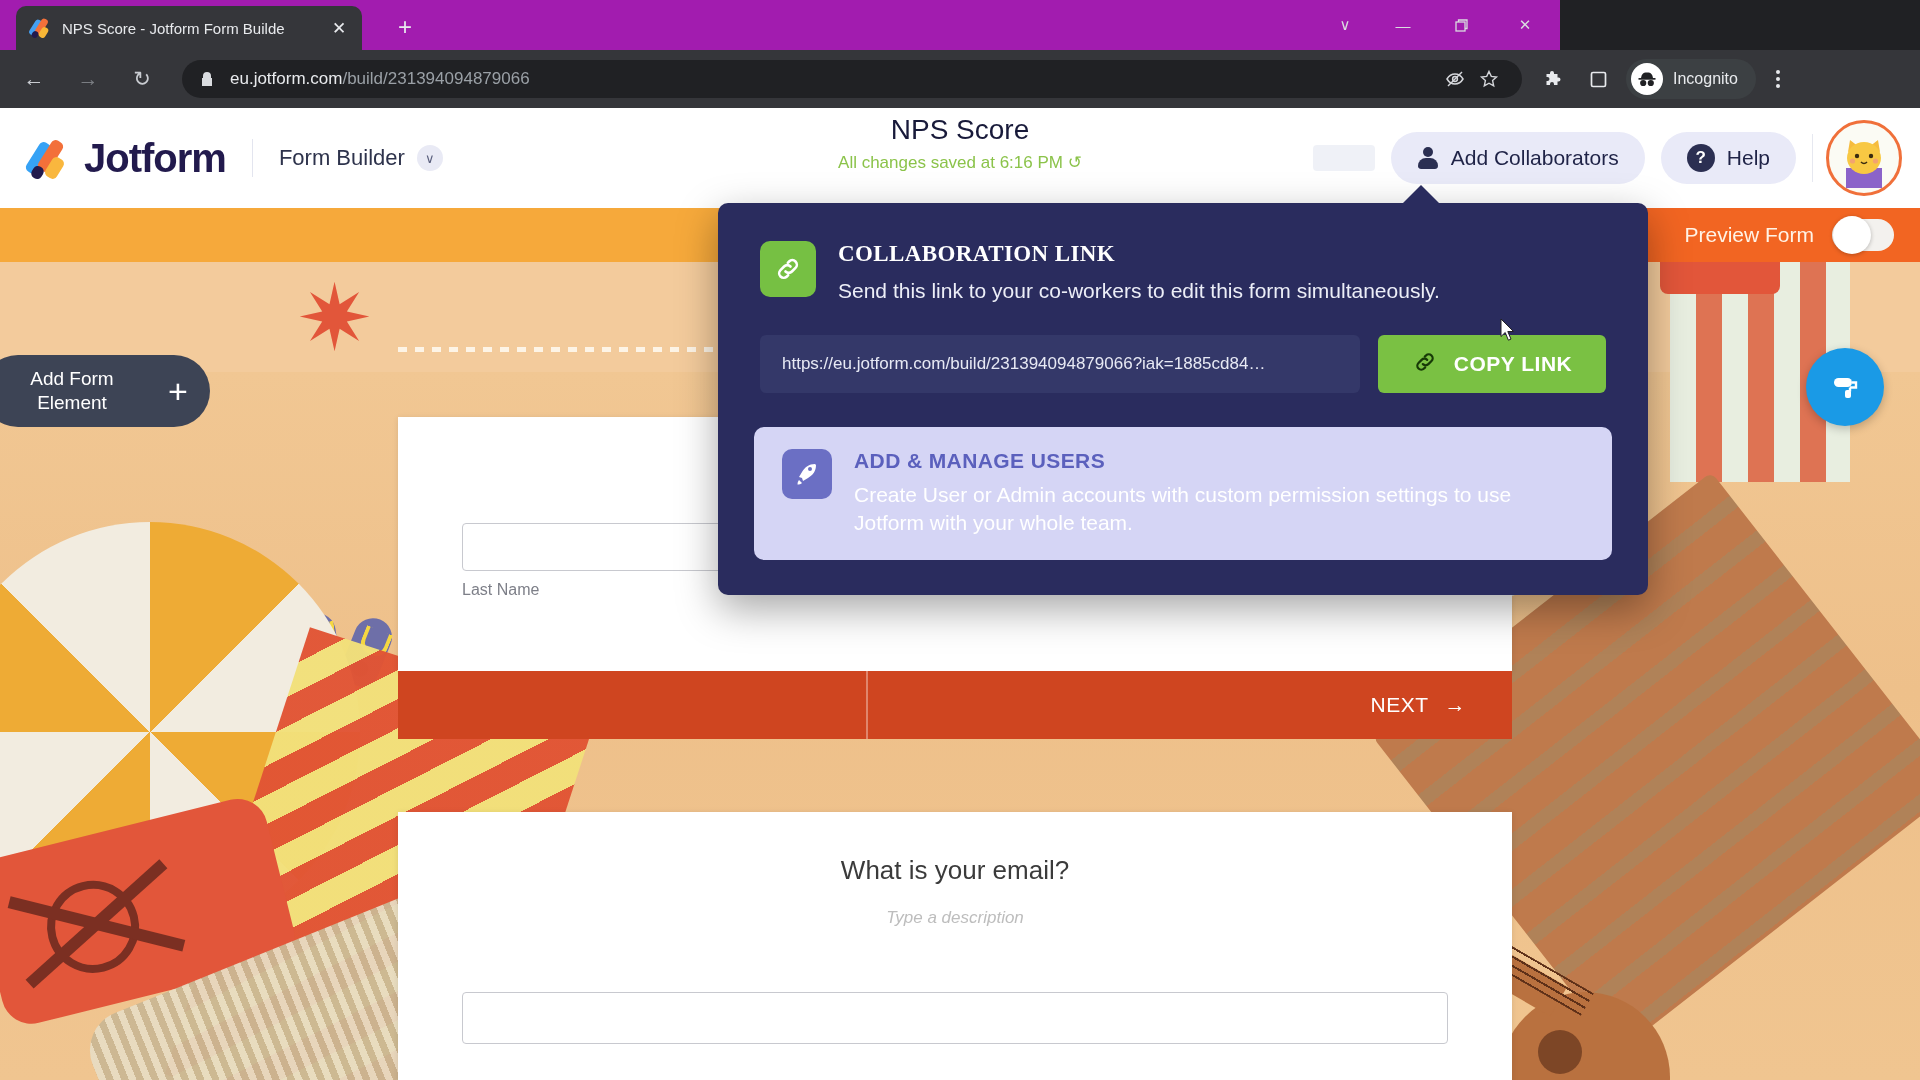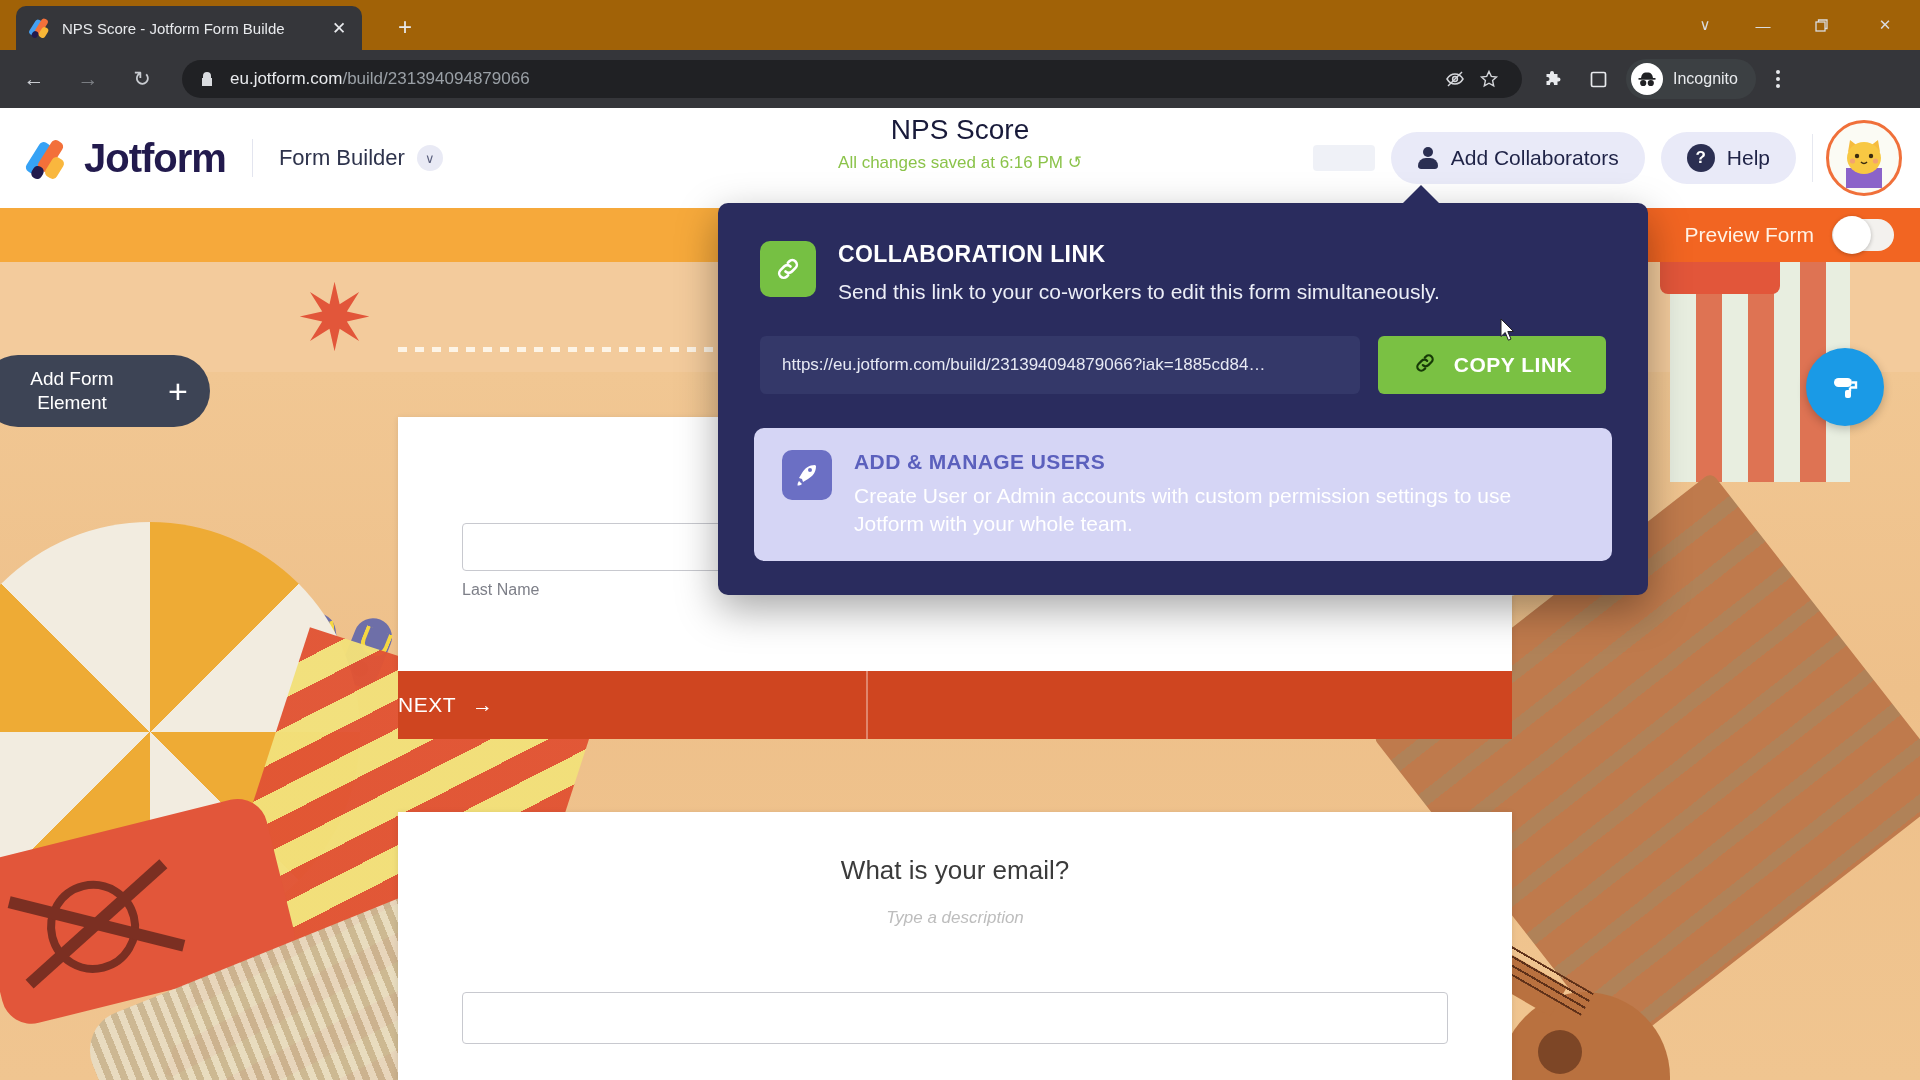--- a/index.html
+++ b/index.html
@@ -5,22 +5,22 @@
   * { box-sizing: border-box; margin: 0; padding: 0; }
   html, body {
     width: 1920px; height: 1080px;
     overflow: hidden;
     font-family: "Liberation Sans", sans-serif;
     background: #202124;
   }
 
   
   .browser-tabstrip {
-    position: absolute; left: 0; top: 0; width: 1920px; height: 50px;
-    background: #a16207;
+    position: absolute; left: 0; top: 0; width: 1560px; height: 50px;
+    background: #a21caf;
   }
   .tab {
     position: absolute; left: 16px; top: 6px; width: 346px; height: 44px;
     background: #35363a; border-radius: 10px 10px 0 0;
     display: flex; align-items: center; padding: 0 10px 0 14px;
   }
   .tab-favicon {
     width: 20px; height: 20px; flex: 0 0 20px; position: relative; margin-right: 12px;
   }
   .tab-favicon i {
@@ -207,21 +207,21 @@
   .card.name-card { position:absolute; left:0; top: 155px; height: 254px; }
   .field-row { display:flex; position:absolute; left: 64px; right: 64px; bottom: 72px; gap: 20px; }
   .fld { flex: 1 1 0; }
   .fld input {
     width: 100%; height: 48px; border: 1px solid #c8c9cf; border-radius: 4px;
     background:#fff; font-size: 17px; padding: 0 12px; color:#222;
   }
   .fld label { display:block; margin-top: 10px; font-size: 16px; color: #7d7f88; }
   .next-bar {
     position:absolute; left:0; top: 409px; width: 1114px; height: 68px; background: #cf4520;
-    display:flex; align-items:center; justify-content:flex-start; padding-right: 46px;
+    display:flex; align-items:center; justify-content:flex-end; padding-right: 46px;
   }
   .next-bar .seam { position:absolute; left: 468px; top: 0; width: 2px; height: 68px; background: rgba(255,255,255,.35); }
   .next-label { color:#ffffff; font-size: 21px; letter-spacing: .5px; display:flex; align-items:center; gap: 16px; }
 
   .card.email-card { position:absolute; left: 0; top: 550px; width: 1114px; height: 300px; }
   .email-q { text-align:center; font-size: 26px; color:#3b3b3b; padding-top: 43px; font-weight: 400; }
   .email-desc { text-align:center; font-size: 17px; color:#bdbdbd; font-style: italic; margin-top: 22px; }
   .email-input-wrap { position:absolute; left: 64px; right: 64px; top: 180px; }
   .email-input-wrap input { width: 100%; height: 52px; border:1px solid #c8c9cf; border-radius: 4px;
                             font-size: 17px; padding: 0 12px; }
@@ -241,21 +241,21 @@
     box-shadow: 0 14px 40px rgba(0,0,0,.35);
   }
   .popover-arrow {
     position:absolute; left: 684px; top: -18px; width: 0; height: 0;
     border-left: 19px solid transparent; border-right: 19px solid transparent;
     border-bottom: 19px solid #2a2c5e;
   }
   .pop-head { display:flex; gap: 22px; padding: 38px 42px 0 42px; }
   .link-icon-box { width: 56px; height: 56px; border-radius: 10px; background:#76c043; flex:0 0 56px;
                    display:flex; align-items:center; justify-content:center; }
-  .pop-h1 { color:#ffffff; font-size: 23px; font-weight: bold; letter-spacing: .4px; }
+  .pop-h1 { color:#ffffff; font-size: 23px; font-weight: bold; letter-spacing: .4px; font-family: Liberation Serif, serif; }
   .pop-sub { color:#eceef7; font-size: 21px; margin-top: 12px; }
   .link-row { display:flex; gap: 18px; padding: 32px 42px 0 42px; }
   .link-box {
     flex: 1 1 auto; height: 58px; background: #343869; border-radius: 6px; display:flex; align-items:center;
     padding: 0 22px; color: #e7e9f4; font-size: 17px; overflow:hidden; white-space:nowrap;
   }
   .copy-btn {
     width: 228px; height: 58px; background:#7ac143; border-radius: 6px; display:flex; align-items:center;
     justify-content:center; gap: 16px; color:#fff; font-size: 21px; font-weight: bold; letter-spacing:.5px;
   }

